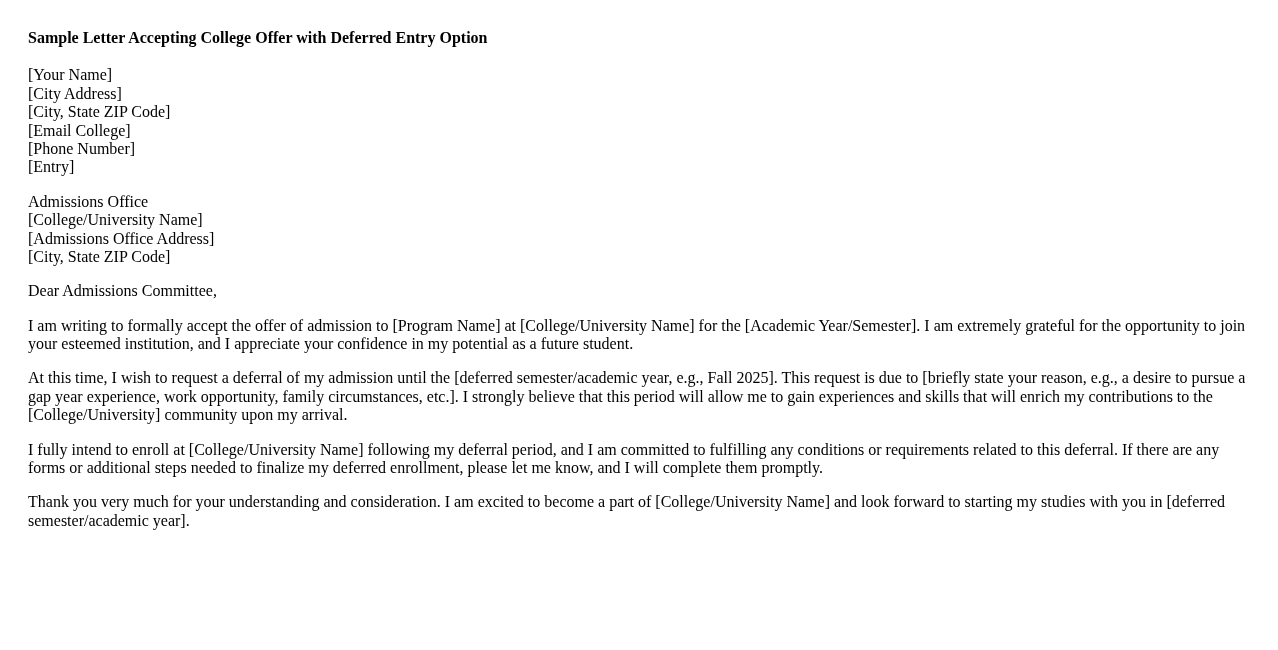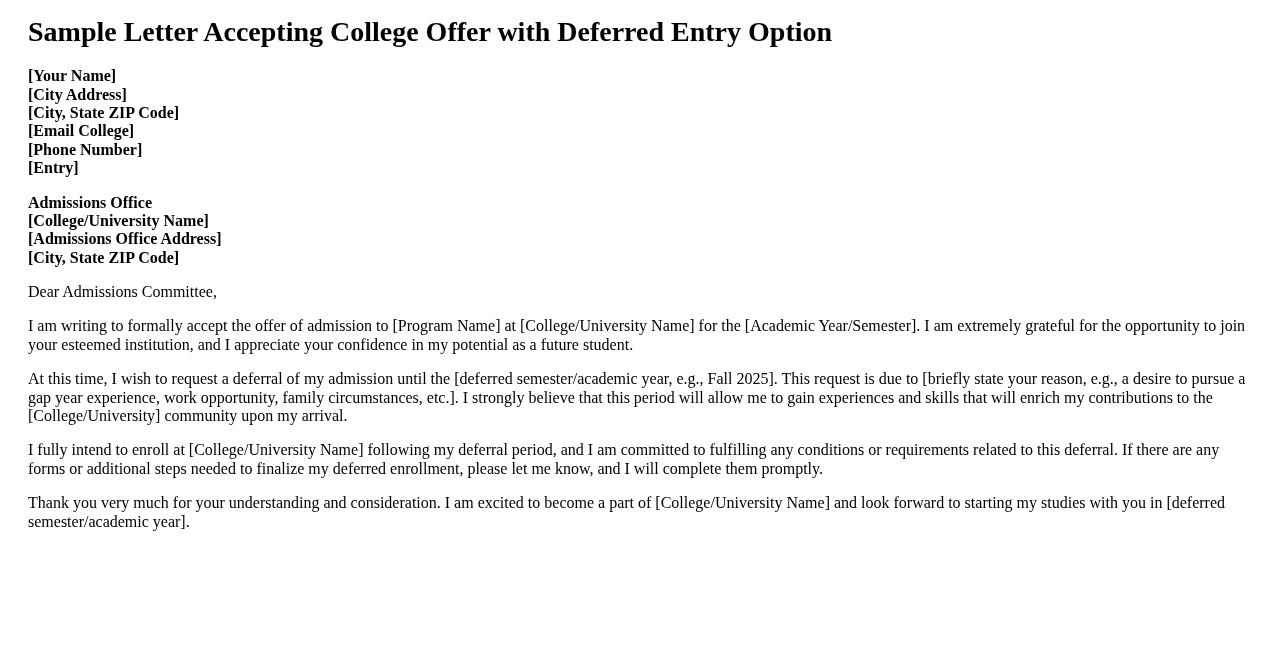--- a/index.html
+++ b/index.html
@@ -17,32 +17,31 @@
     -webkit-font-smoothing: antialiased;
   }
   .page {
     box-sizing: border-box;
     width: 1278px;
     height: 650px;
     padding: 8px 30px 0 28px;
     background: #ffffff;
   }
   h2.doc-title {
-    font-size: 28px;
+    font-size: 16px;
     font-weight: bold;
-    margin: 8px 0 19px 0;
+    margin: 21px 0 19px 0;
     line-height: 1.15;
   }
   p.block {
     margin: 16px 0;
     line-height: 1.15;
   }
   p.block .line {
     display: block;
-    font-weight: bold;
   }
 </style>
 </head>
 <body>
 
 <div class="page">
 
   <h2 class="doc-title">Sample Letter Accepting College Offer with Deferred Entry Option</h2>
 
   <p class="block">

